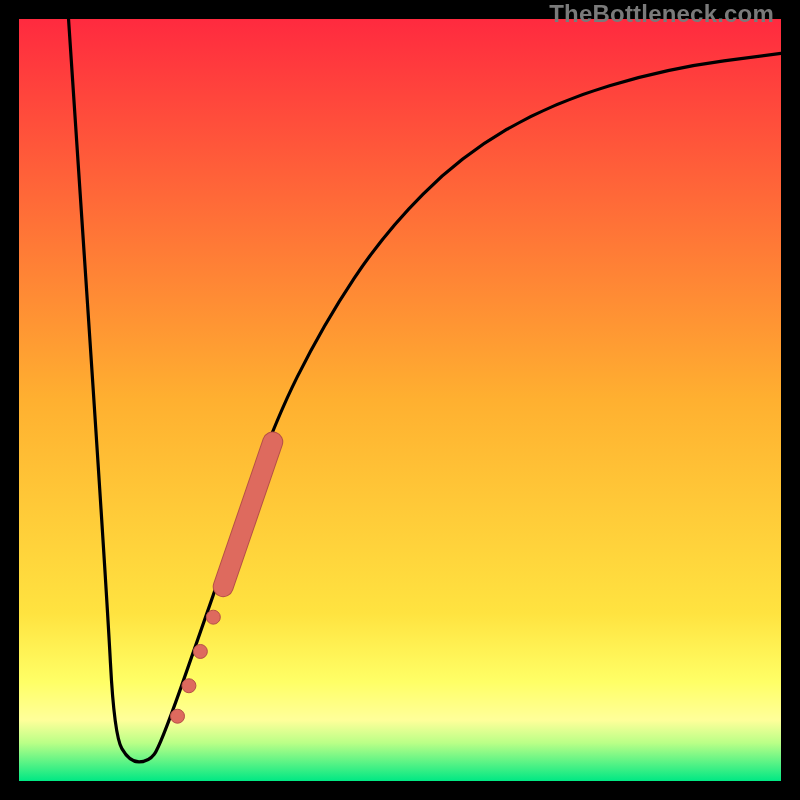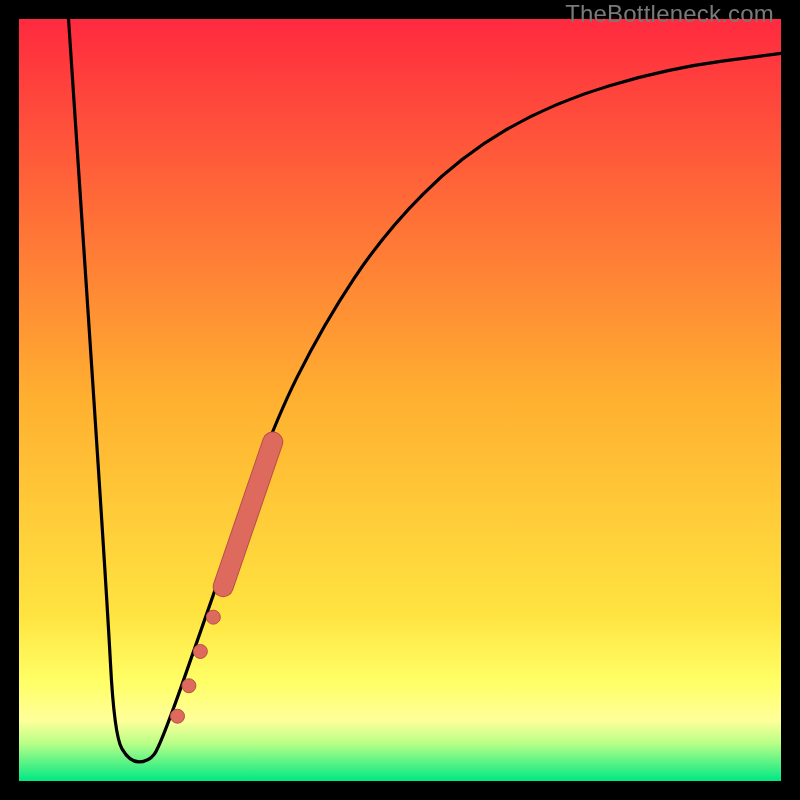--- a/index.html
+++ b/index.html
@@ -23,21 +23,21 @@
     left: 0; top: 0;
     width: 100%; height: 100%;
   }
   .watermark {
     position: absolute;
     right: 26px;
     top: 0px;
     font-family: Arial, Helvetica, sans-serif;
     font-size: 24px;
     color: #7a7a7a;
-    font-weight: 400;
+    font-weight: 700;
     letter-spacing: 0.2px;
   }
   svg.curve {
     position: absolute;
     left: 0; top: 0;
     width: 762px;
     height: 762px;
     overflow: visible;
   }
 </style>

